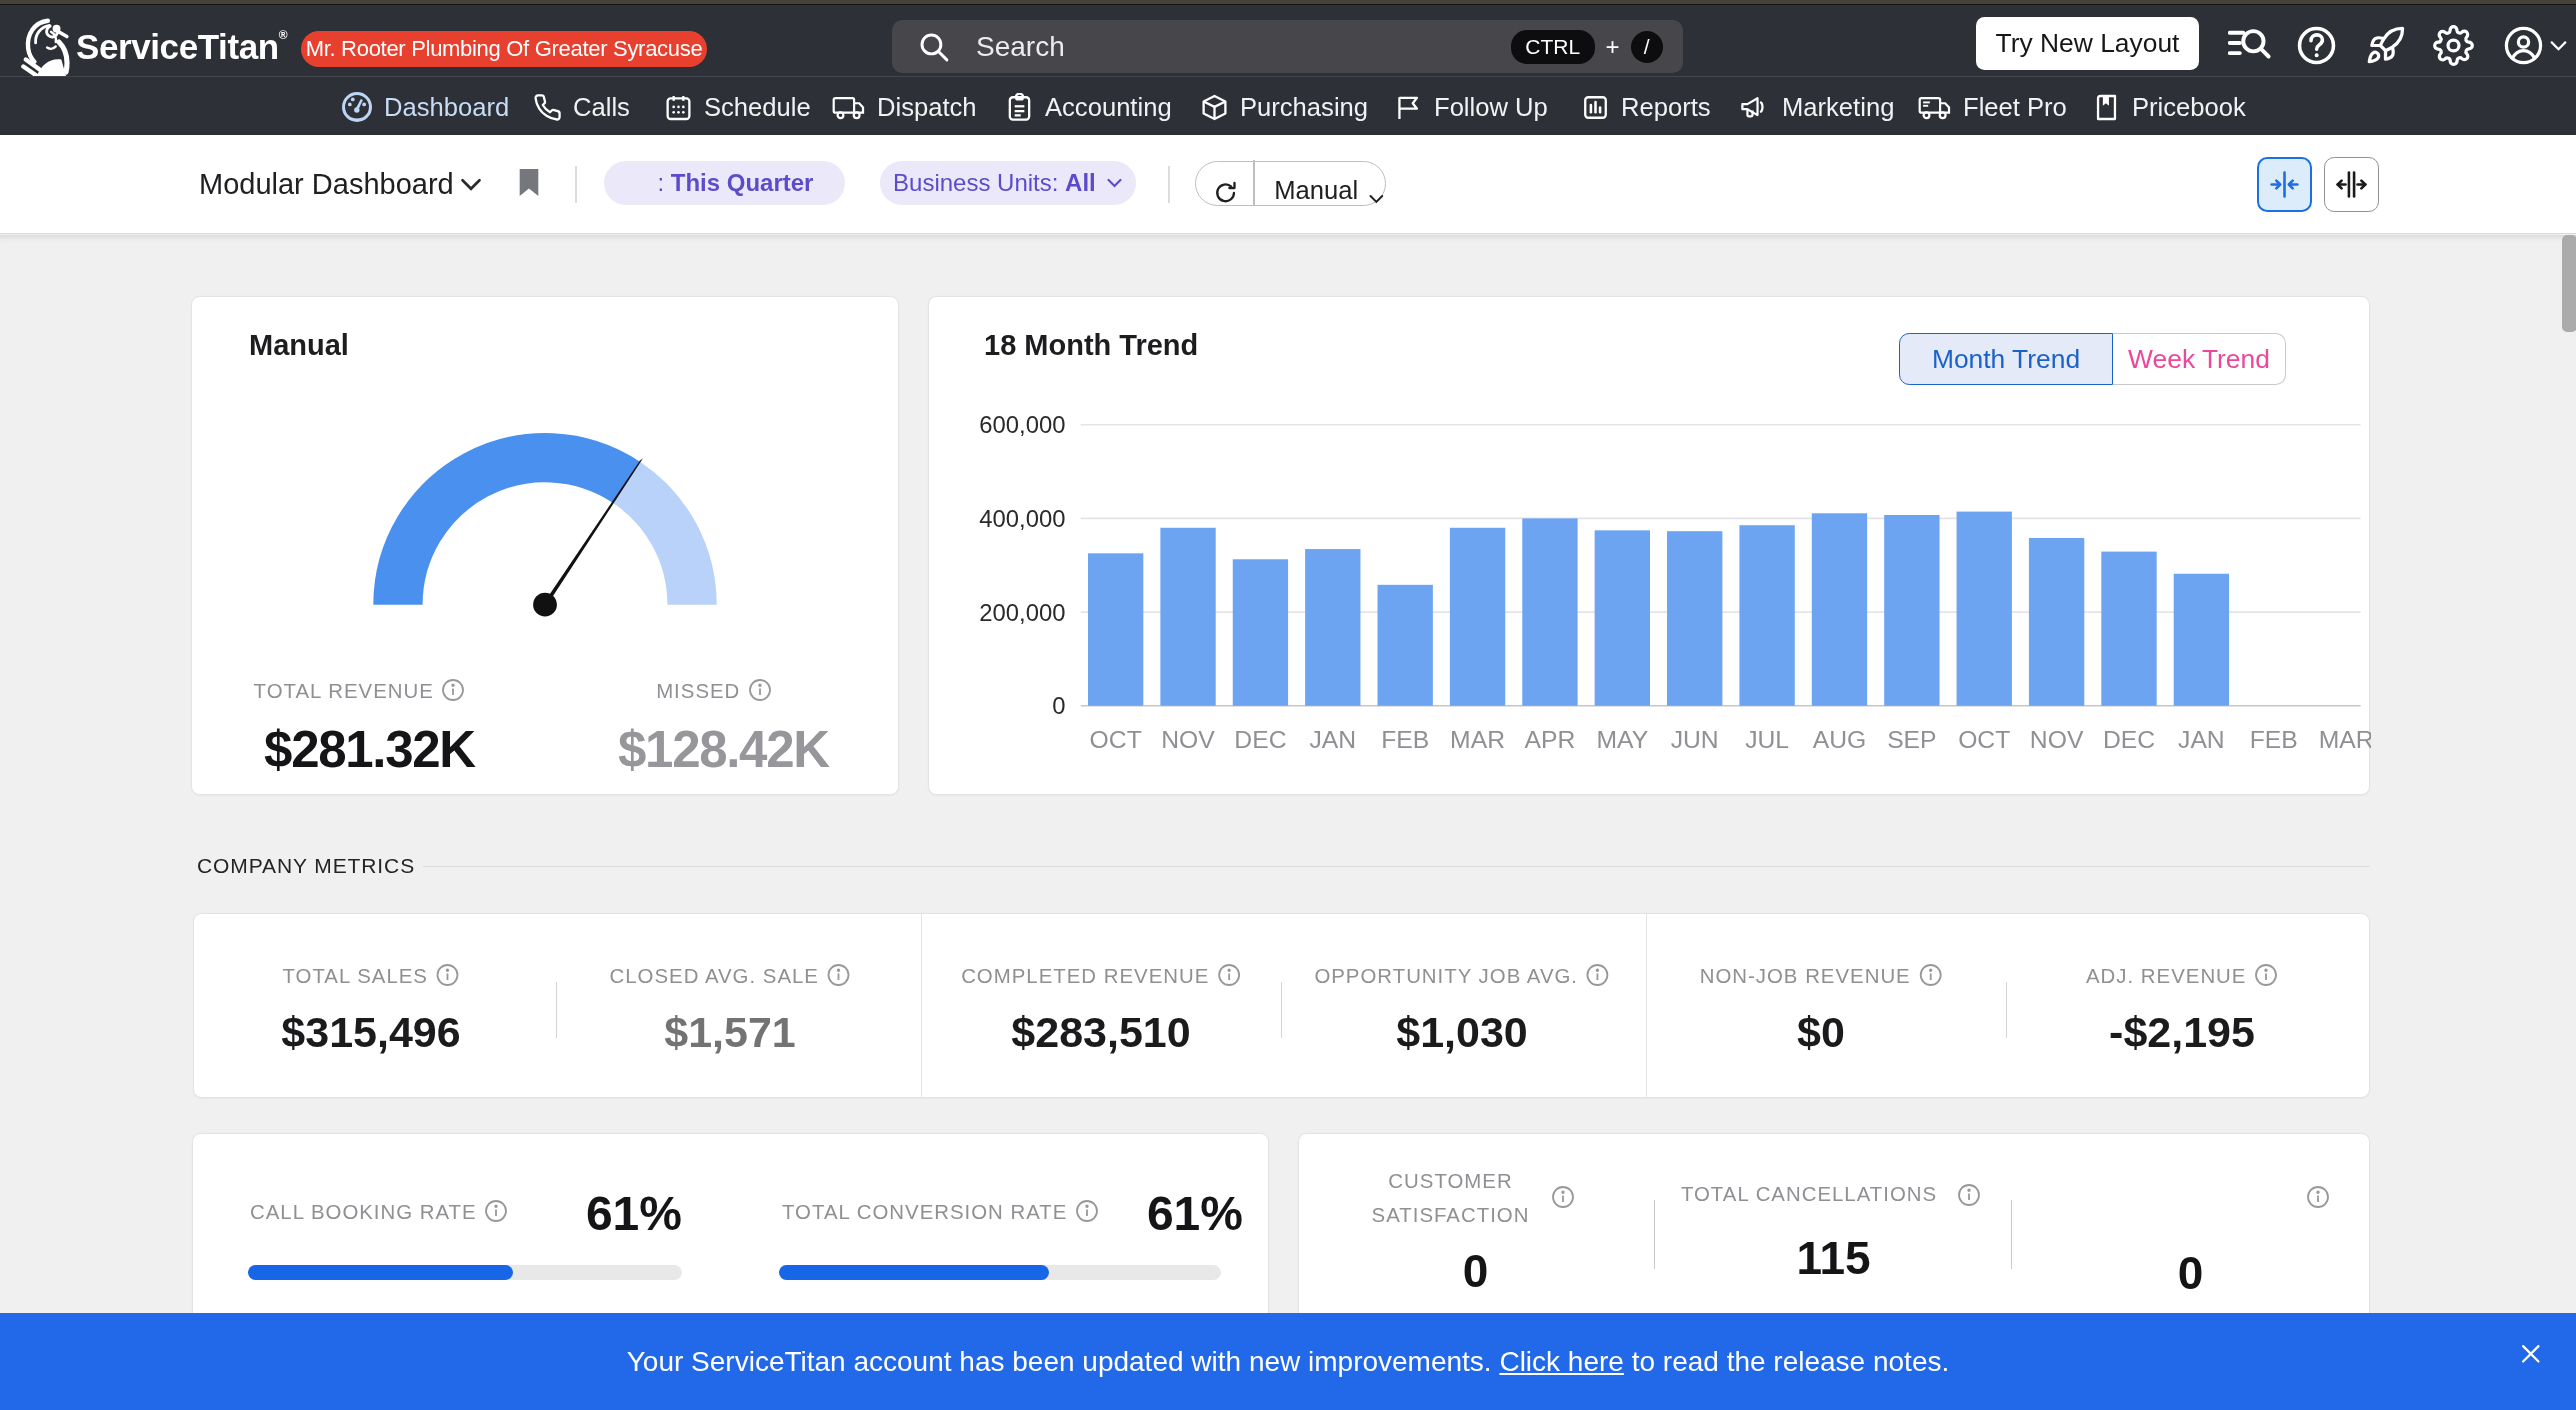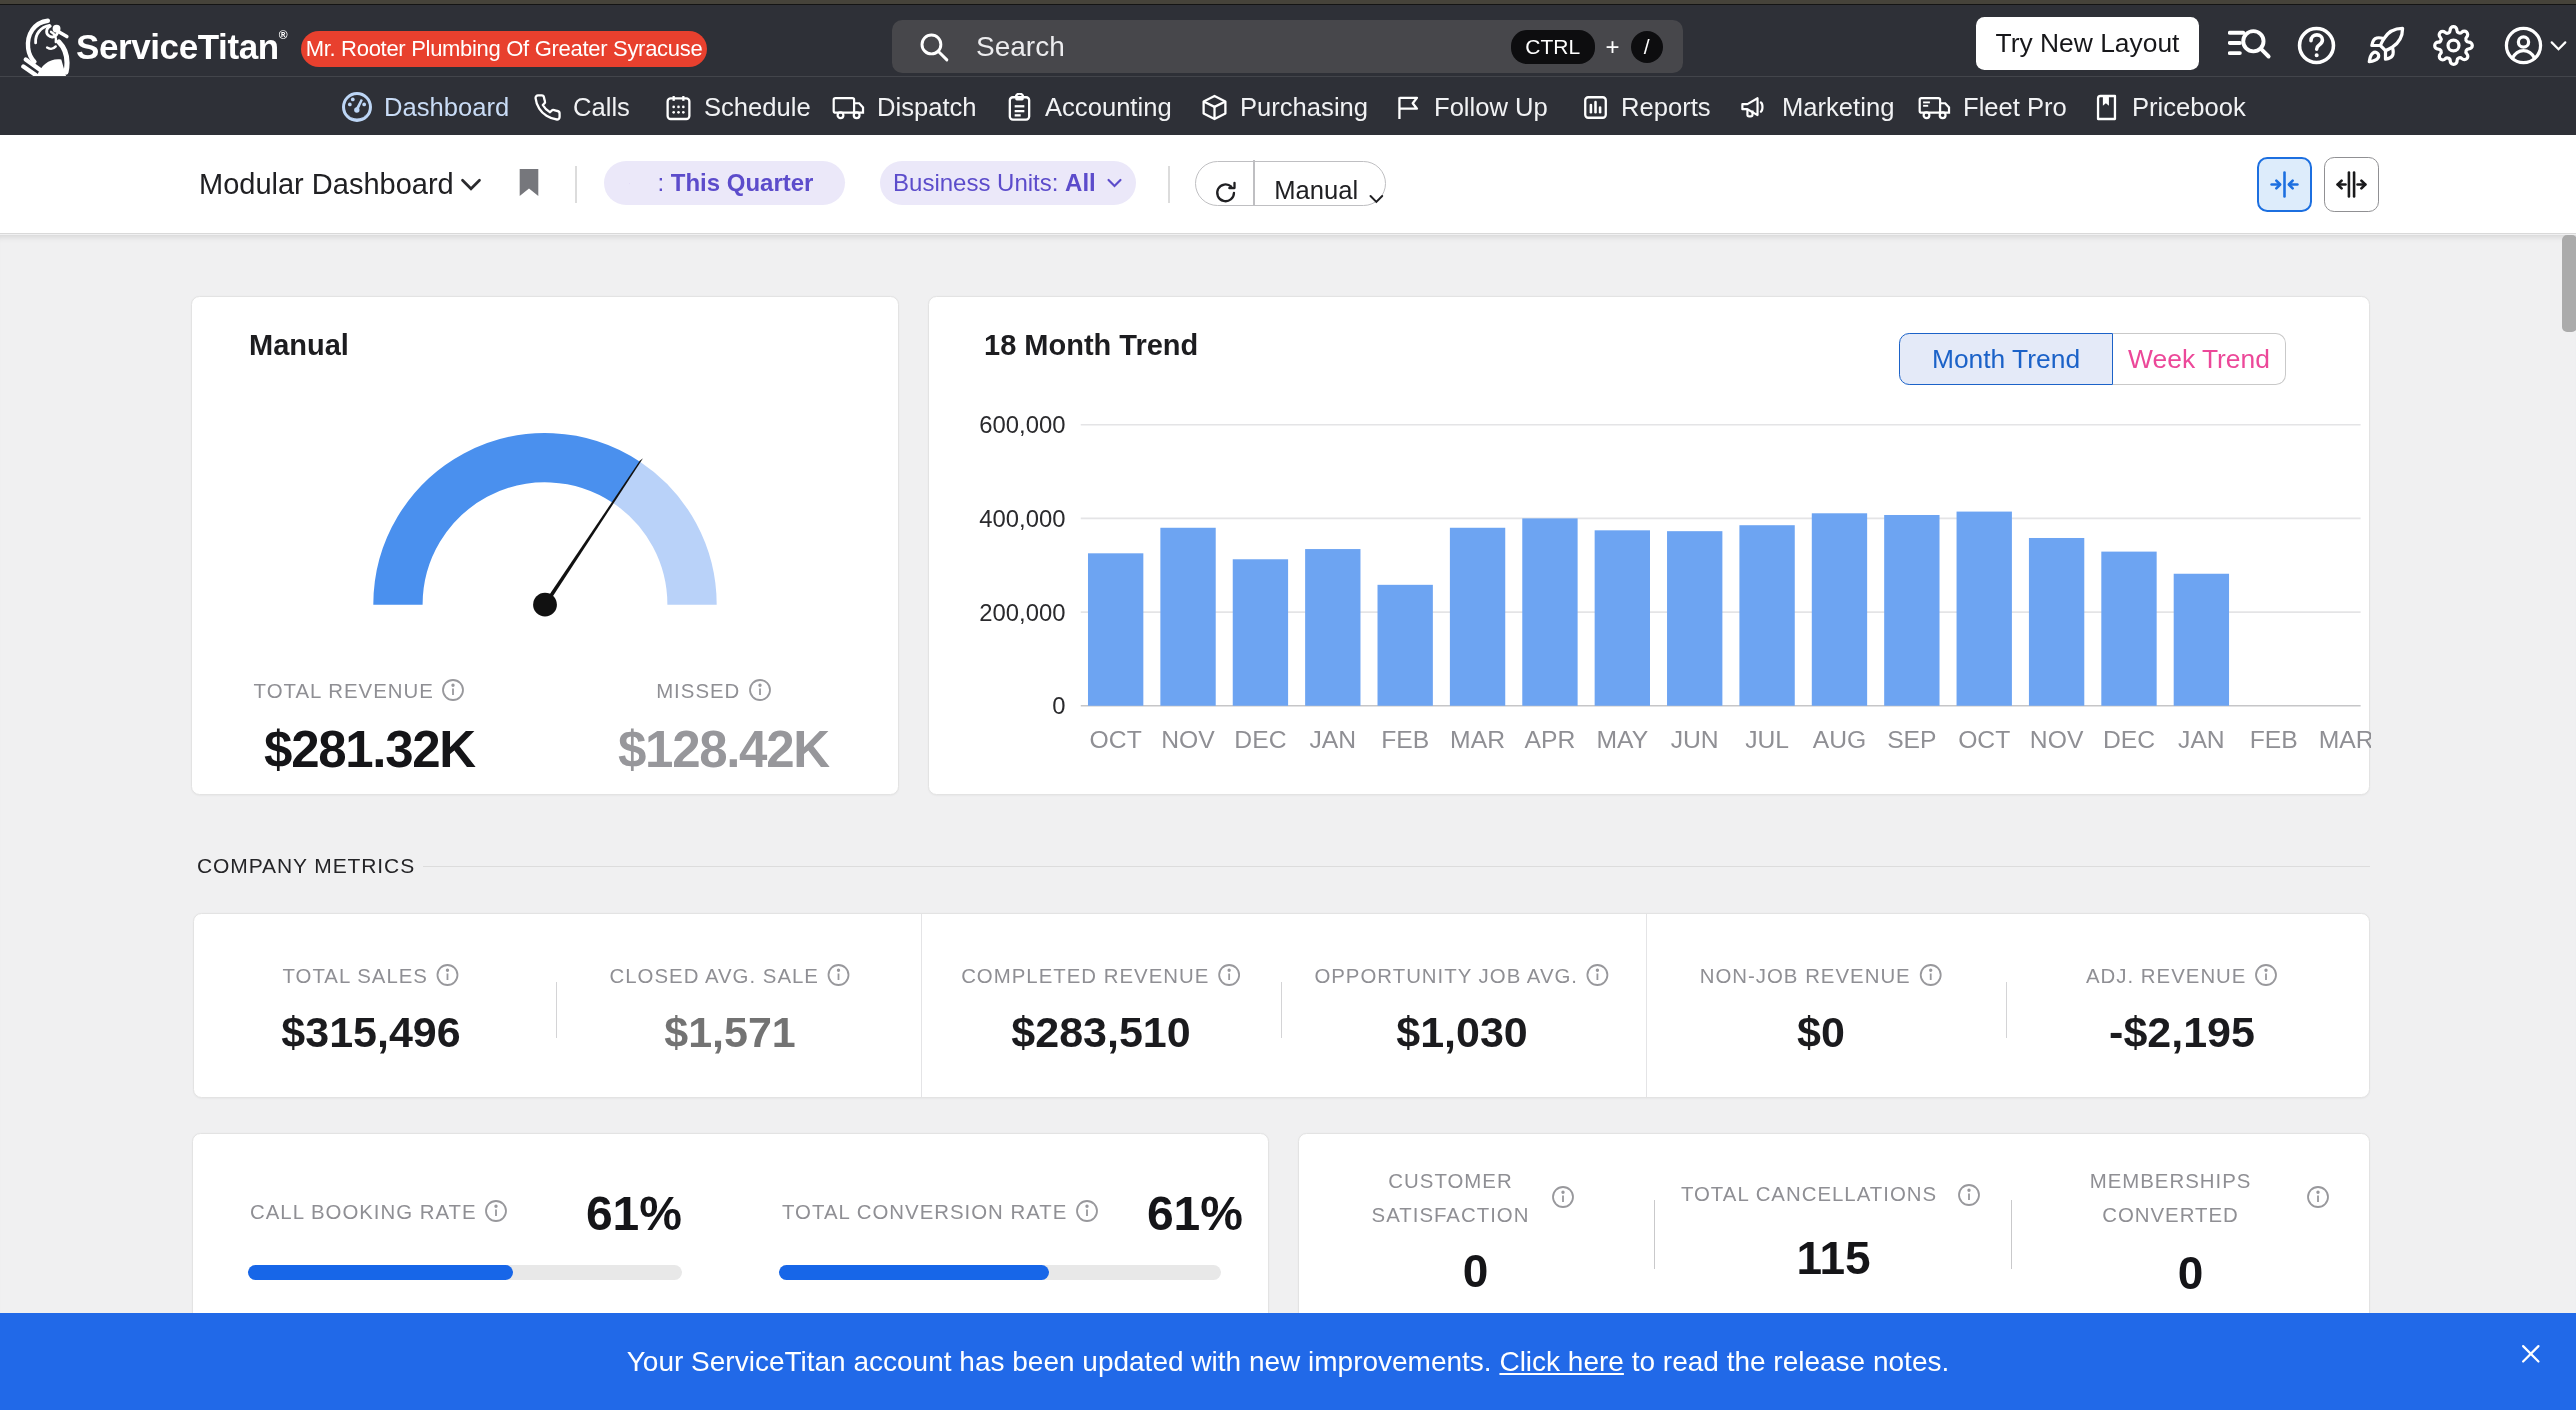--- a/index.html
+++ b/index.html
@@ -428,21 +428,20 @@
       <circle cx="12" cy="7.2" r="0.8" fill="#98989c"></circle>
     </svg>
   <div class="abs" style="left:57px;top:110px;width:239px;text-align:center;font-size:46px;font-weight:600;color:#151518;">0</div>
   <div class="abs lbl" style="left:510px;top:49px;transform:translateX(-50%);white-space:nowrap;">TOTAL CANCELLATIONS</div>
   <svg class="ico-i abs" style="left:658px;top:49px;" width="24" height="24" viewBox="0 0 24 24" fill="none" stroke="#98989c" stroke-width="1.8">
       <circle cx="12" cy="12" r="10"></circle>
       <line x1="12" y1="10.5" x2="12" y2="17"></line>
       <circle cx="12" cy="7.2" r="0.8" fill="#98989c"></circle>
     </svg>
   <div class="abs" style="left:415px;top:97px;width:239px;text-align:center;font-size:46px;font-weight:600;color:#151518;">115</div>
-  <div class="abs lbl" style="left:752px;top:30px;width:239px;text-align:center;line-height:34px;">MEMBERSHIPS<br>CONVERTED</div>
   <svg class="ico-i abs" style="left:1007px;top:51px;" width="24" height="24" viewBox="0 0 24 24" fill="none" stroke="#98989c" stroke-width="1.8">
       <circle cx="12" cy="12" r="10"></circle>
       <line x1="12" y1="10.5" x2="12" y2="17"></line>
       <circle cx="12" cy="7.2" r="0.8" fill="#98989c"></circle>
     </svg>
   <div class="abs" style="left:772px;top:112px;width:239px;text-align:center;font-size:46px;font-weight:600;color:#151518;">0</div>
 </div>
 
 <div class="abs" id="sbthumb"></div>
 <div class="abs" id="banner">

